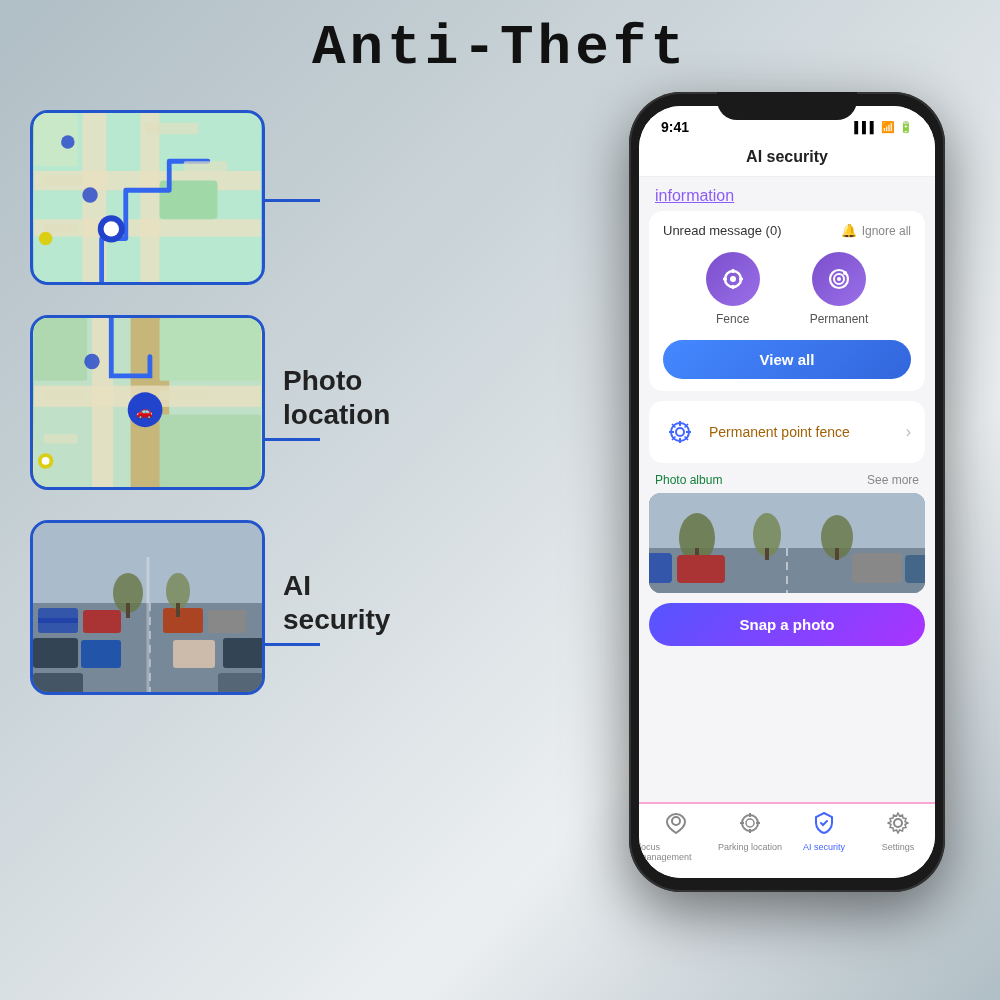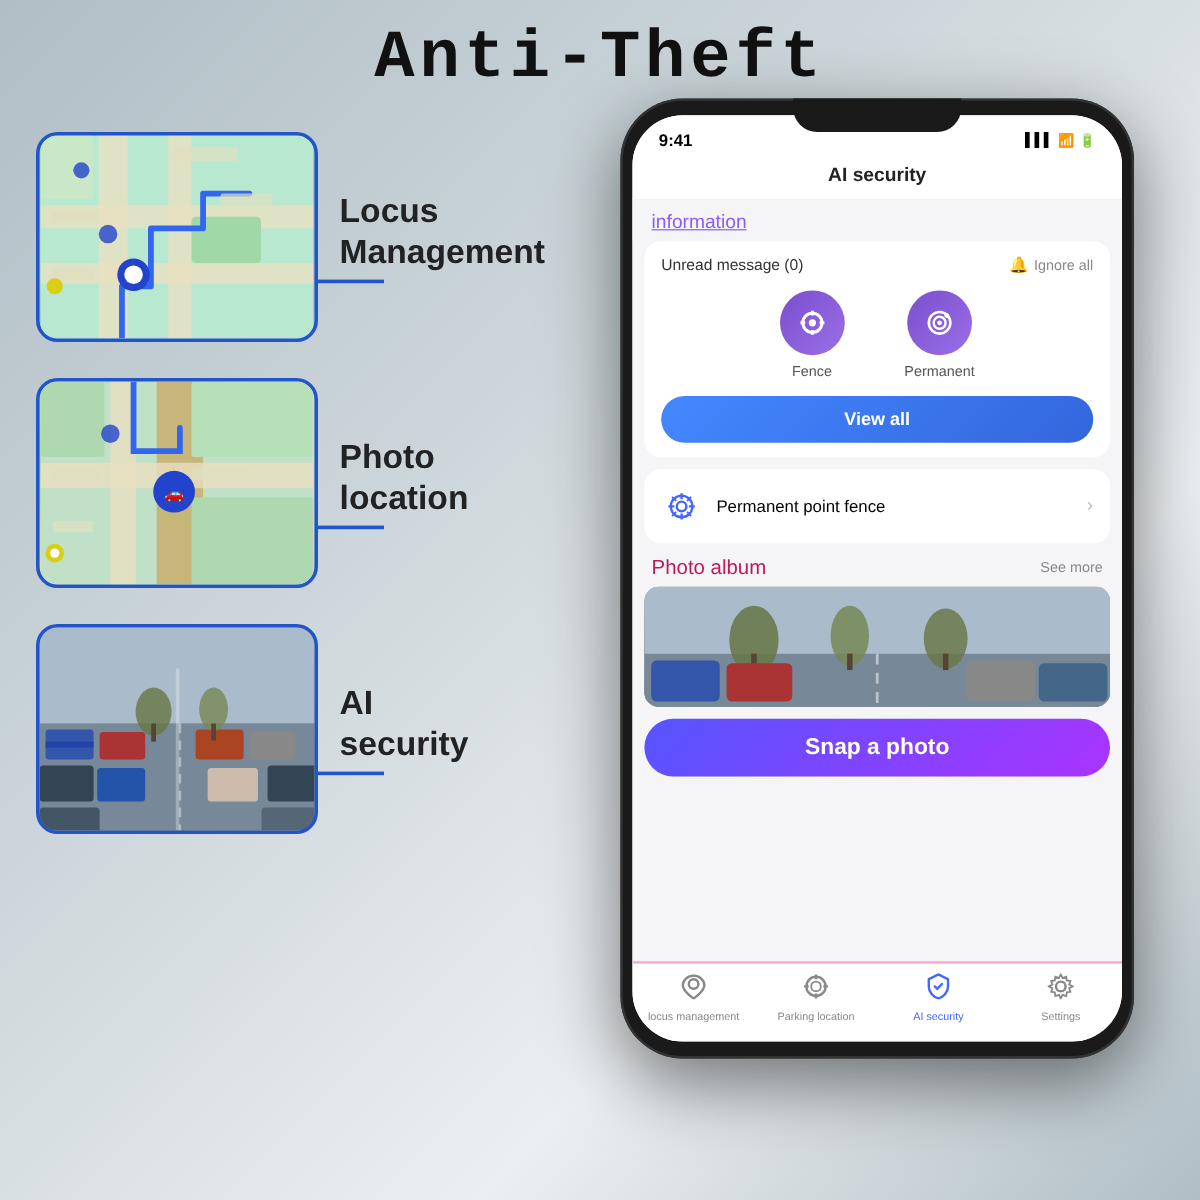--- a/index.html
+++ b/index.html
@@ -93,22 +93,22 @@
       width: 55px;
       height: 3px;
       background: #2255cc;
       margin-top: 6px;
     }
 
     
     .phone-container {
       position: absolute;
       right: 55px;
-      top: 82px;
-      width: 428px;
+      top: 92px;
+      width: 316px;
       height: 800px;
     }
 
     .phone-body {
       width: 100%;
       height: 100%;
       background: #1a1a1a;
       border-radius: 52px;
       position: relative;
       box-shadow: 0 20px 60px rgba(0,0,0,0.5), inset 0 0 0 2px #333;
@@ -287,39 +287,39 @@
       height: 34px;
       display: flex;
       align-items: center;
       justify-content: center;
       font-size: 18px;
     }
 
     .fence-text {
       flex: 1;
       font-size: 14px;
-      color: #000000;
+      color: #a16207;
       font-weight: 500;
     }
 
     .fence-arrow {
       color: #bbb;
       font-size: 16px;
     }
 
     .photo-section-header {
       display: flex;
       justify-content: space-between;
       align-items: center;
       padding: 10px 16px 6px 16px;
     }
 
     .photo-album-label {
-      font-size: 17px;
-      color: #be185d;
+      font-size: 12px;
+      color: #15803d;
     }
 
     .see-more {
       font-size: 12px;
       color: #888;
     }
 
     .photo-area {
       margin: 0 10px;
       border-radius: 12px;
@@ -328,21 +328,21 @@
       background: linear-gradient(180deg, #8899aa 0%, #667788 40%, #445566 70%, #334455 100%);
       position: relative;
     }
 
     .snap-btn {
       margin: 10px 10px 6px 10px;
       padding: 13px;
       background: linear-gradient(135deg, #5555ff, #aa33ff);
       border-radius: 28px;
       color: #fff;
-      font-size: 19px;
+      font-size: 15px;
       font-weight: 600;
       text-align: center;
     }
 
     
     .bottom-nav {
       background: #fff;
       border-top: 2px solid #f9a8d4;
       display: flex;
       justify-content: space-around;
@@ -430,24 +430,20 @@
           <rect x="155" y="50" width="45" height="10" fill="#e0e0c0" rx="2" opacity="0.7"></rect>
           <rect x="10" y="65" width="40" height="10" fill="#e0e0c0" rx="2" opacity="0.7"></rect>
           <rect x="10" y="115" width="35" height="10" fill="#e0e0c0" rx="2" opacity="0.7"></rect>
 
           <circle cx="58" cy="85" r="8" fill="#2244cc" opacity="0.8"></circle>
           <circle cx="35" cy="30" r="7" fill="#2244cc" opacity="0.8"></circle>
           <circle cx="12" cy="130" r="7" fill="#ddcc00" opacity="0.9"></circle>
         </svg>
       </div>
       <div>
-        <div class="feature-label">
-          <span>Locus</span><br>
-          <span>Management</span>
-        </div>
         <div class="feature-underline"></div>
       </div>
     </div>
 
     <div class="feature-item">
       <div class="map-thumb map2">
         <svg class="map-svg" viewBox="0 0 235 175">
           <rect width="235" height="175" fill="#c0e0c8"></rect>
 
           <rect x="60" y="0" width="22" height="175" fill="#e8e0c0" opacity="0.8"></rect>

